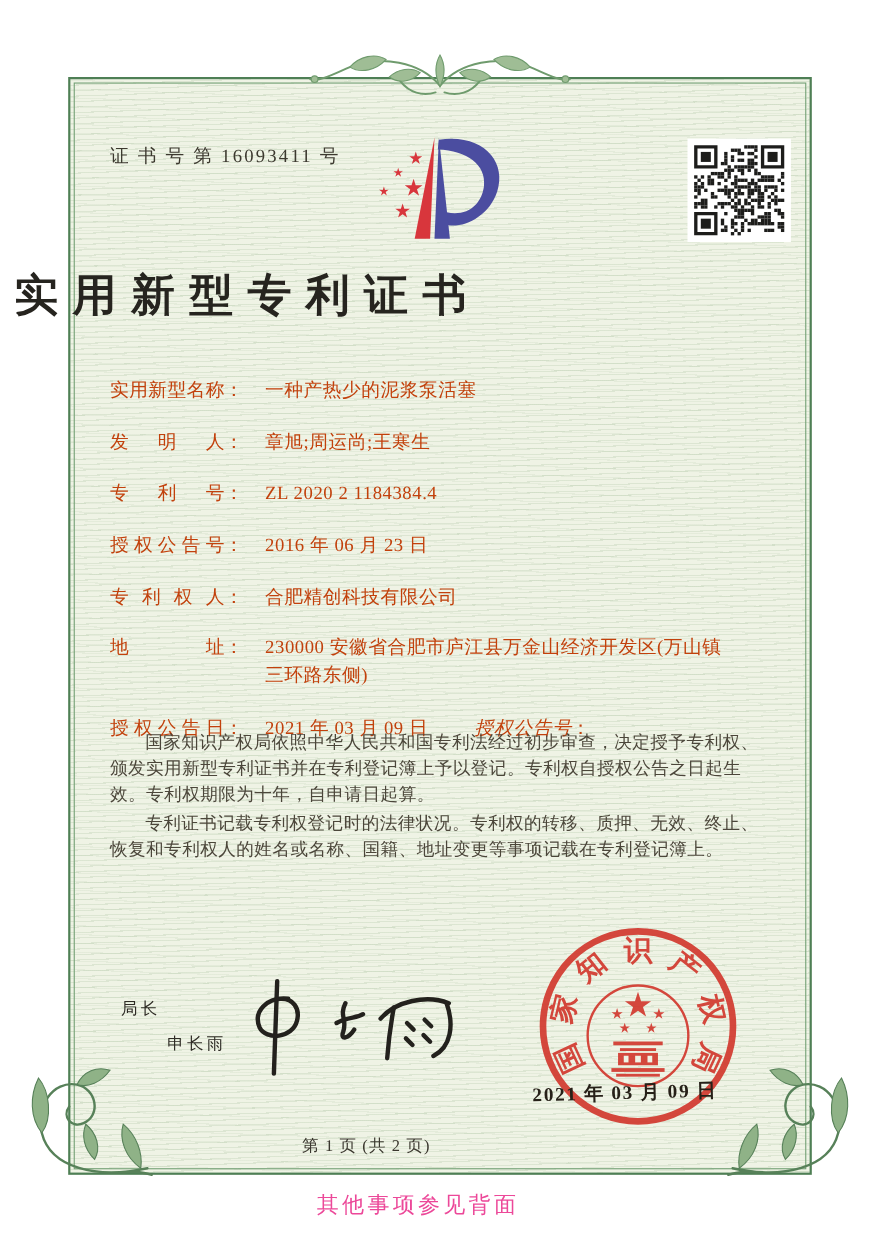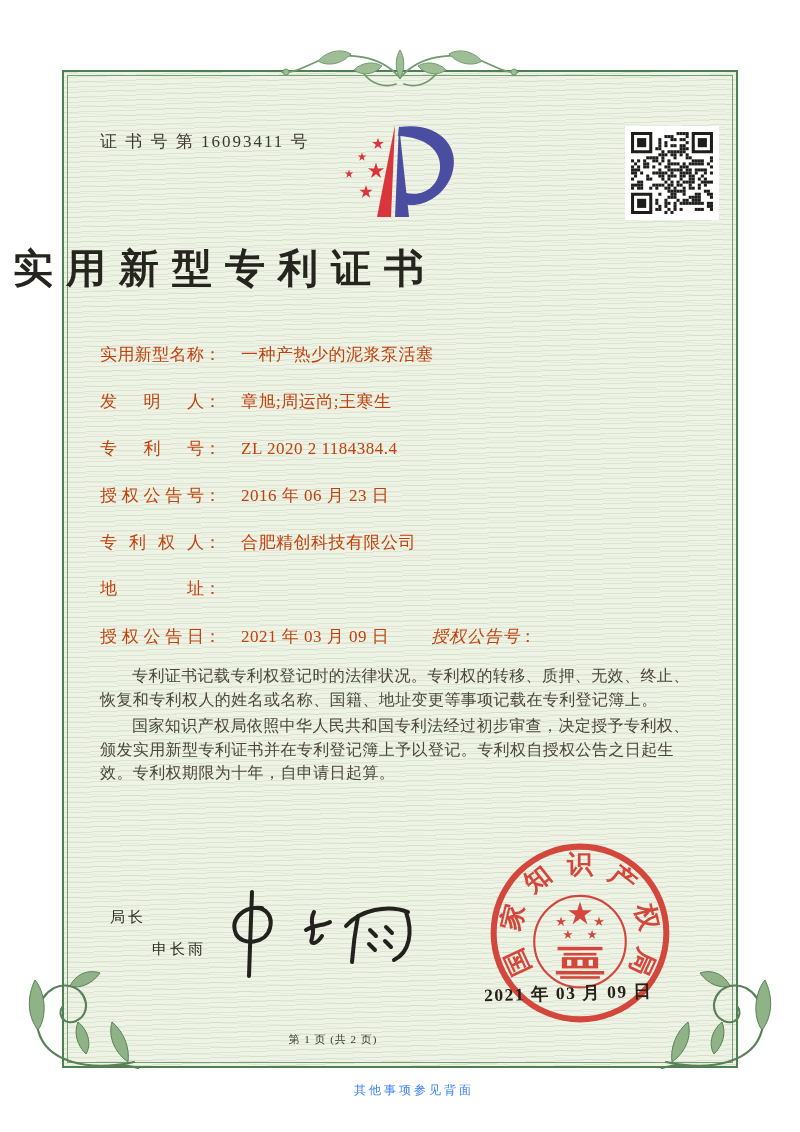--- a/index.html
+++ b/index.html
@@ -38,22 +38,22 @@
   .body-text{position:absolute;left:100px;top:664px;width:604px;font-size:16px;line-height:23.5px;color:#4b463a;letter-spacing:.4px;}
   .body-text p{margin:0 0 3px 0;text-indent:2em;}
   .signer{position:absolute;left:110px;top:908px;font-size:15px;letter-spacing:3px;color:#2e2b25;}
   .signer .line2{margin-top:13px;margin-left:42px;}
   .signature{position:absolute;left:218px;top:886px;}
   .seal{position:absolute;left:470px;top:838px;opacity:.93;}
   .seal-date{
     position:absolute;left:484px;top:981px;font-size:17.5px;font-weight:600;color:#262018;
     letter-spacing:1.5px;transform:rotate(-1.5deg);z-index:5;
   }
-  .page-num{position:absolute;left:0;top:1032px;width:666px;text-align:center;font-size:11px;color:#3a372e;letter-spacing:1px;}
-  .back-note{position:absolute;left:0;top:1082px;width:760px;text-align:center;font-size:12px;color:#3b82f6;letter-spacing:3px;margin-left:34px;}
+  .page-num{position:absolute;left:0;top:1032px;width:666px;text-align:center;font-size:15px;color:#3a372e;letter-spacing:1px;}
+  .back-note{position:absolute;left:0;top:1082px;width:760px;text-align:center;font-size:20px;color:#ec4899;letter-spacing:3px;}
   svg text{font-family:"Liberation Serif","DejaVu Serif",serif;}
 </style>
 </head>
 <body>
 
 <div class="page">
 
   <div class="cert-area">
     <div class="inner-line"></div>
   </div>
@@ -403,35 +403,36 @@
       <span class="val">2016 年 06 月 23 日</span>
     </div>
     <div class="frow">
       <span class="lab">专利权人</span>
         <span class="colon">：</span>
       <span class="val">合肥精创科技有限公司</span>
     </div>
     <div class="frow addr">
       <span class="lab">地址</span>
         <span class="colon">：</span>
+      <span class="val">230000 安徽省合肥市庐江县万金山经济开发区(万山镇三环路东侧)</span>
     </div>
     <div class="frow double">
       <span class="lab">授权公告日</span>
         <span class="colon">：</span>
       <span class="val" style="flex:0 0 auto;">2021 年 03 月 09 日</span>
       <span class="pair2">
         <span class="lab2">授权公告号</span>
           <span class="colon">：</span>
       </span>
     </div>
   </div>
 
   <div class="body-text">
+    <p>国家知识产权局依照中华人民共和国专利法经过初步审查，决定授予专利权、颁发实用新型专利证书并在专利登记簿上予以登记。专利权自授权公告之日起生效。专利权期限为十年，自申请日起算。</p>
     <p>专利证书记载专利权登记时的法律状况。专利权的转移、质押、无效、终止、恢复和专利权人的姓名或名称、国籍、地址变更等事项记载在专利登记簿上。</p>
-    <p>国家知识产权局依照中华人民共和国专利法经过初步审查，决定授予专利权、颁发实用新型专利证书并在专利登记簿上予以登记。专利权自授权公告之日起生效。专利权期限为十年，自申请日起算。</p>
   </div>
 
   <div class="signer">
     <div>局长</div>
     <div class="line2">申长雨</div>
   </div>
 
   <svg class="signature" width="212" height="98" viewBox="0 0 212 98">
     <g stroke="#23211d" stroke-width="4" fill="none" stroke-linecap="round" stroke-linejoin="round">
       <path d="M34,6 C33,30 32,62 31,90"></path>

